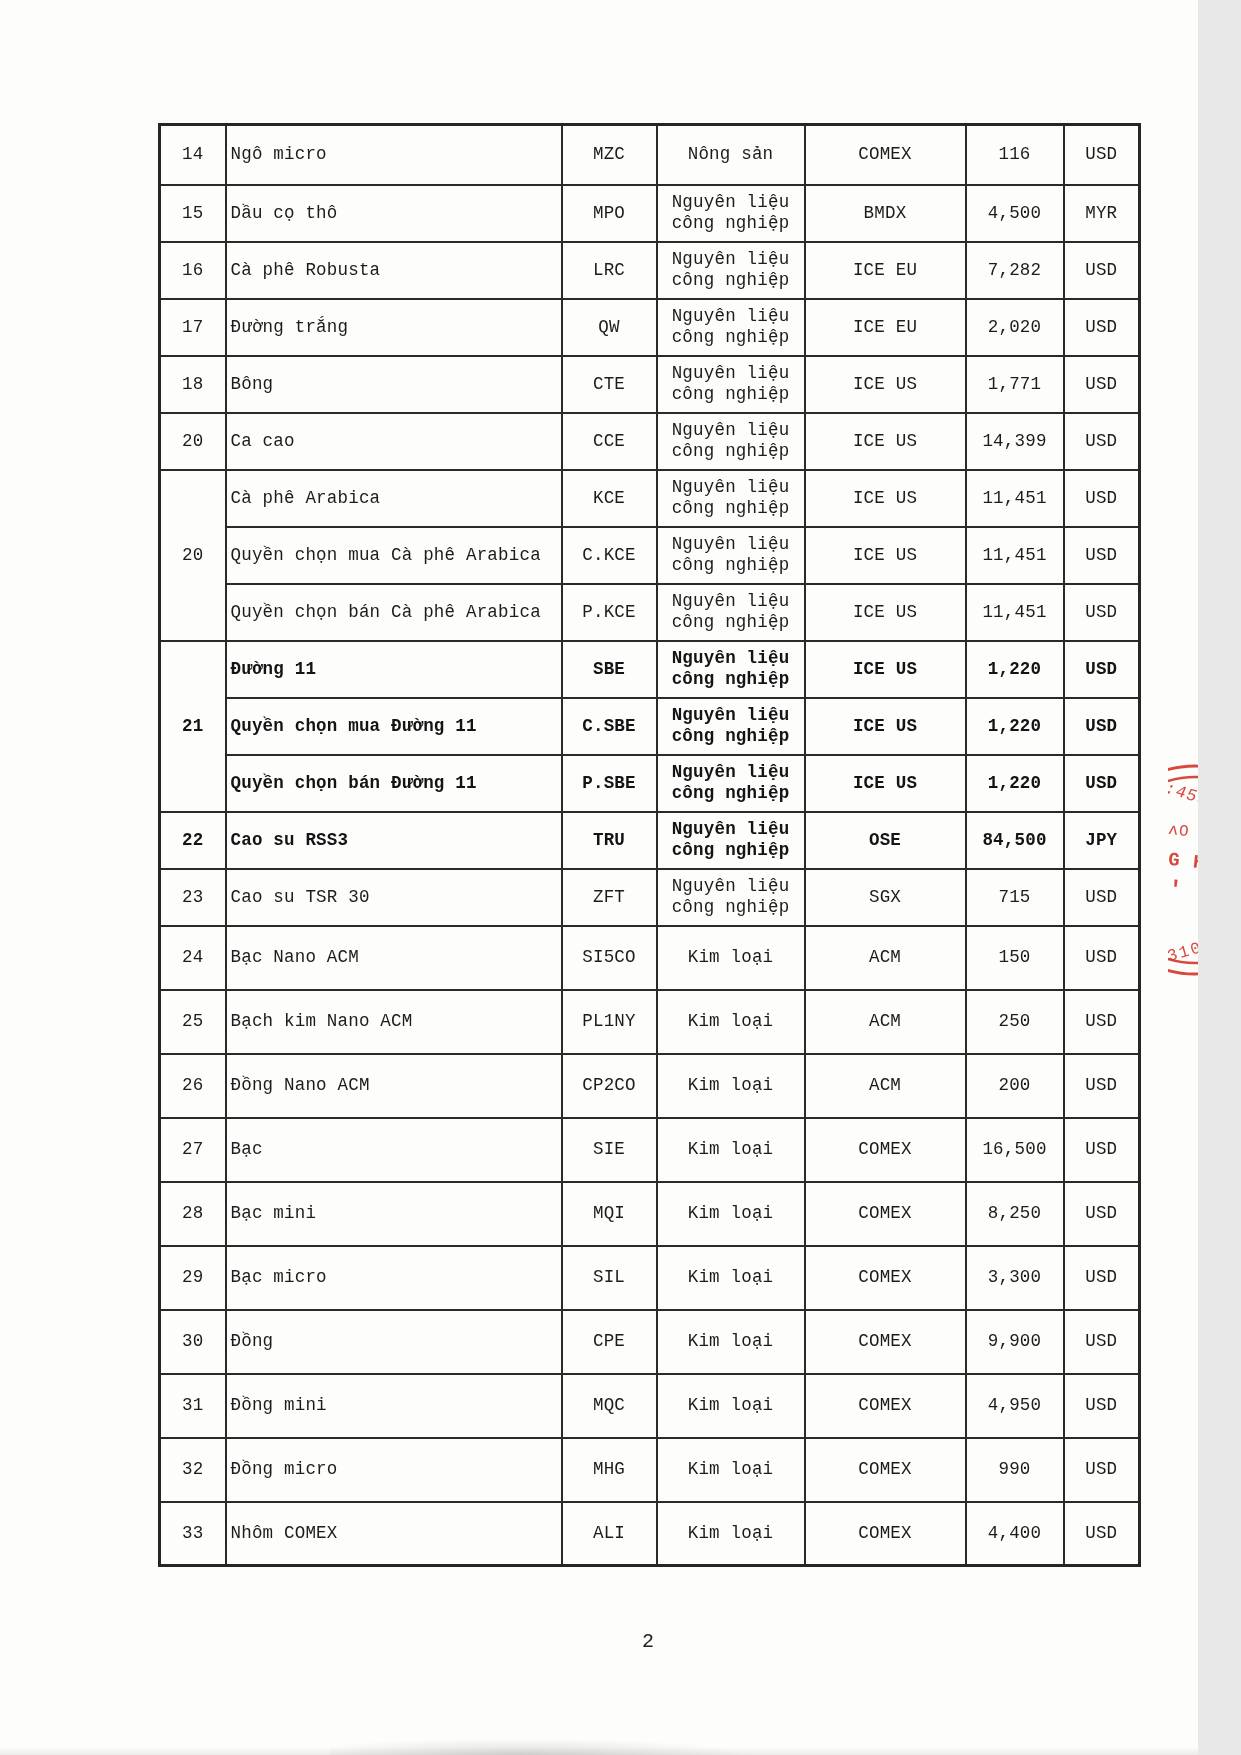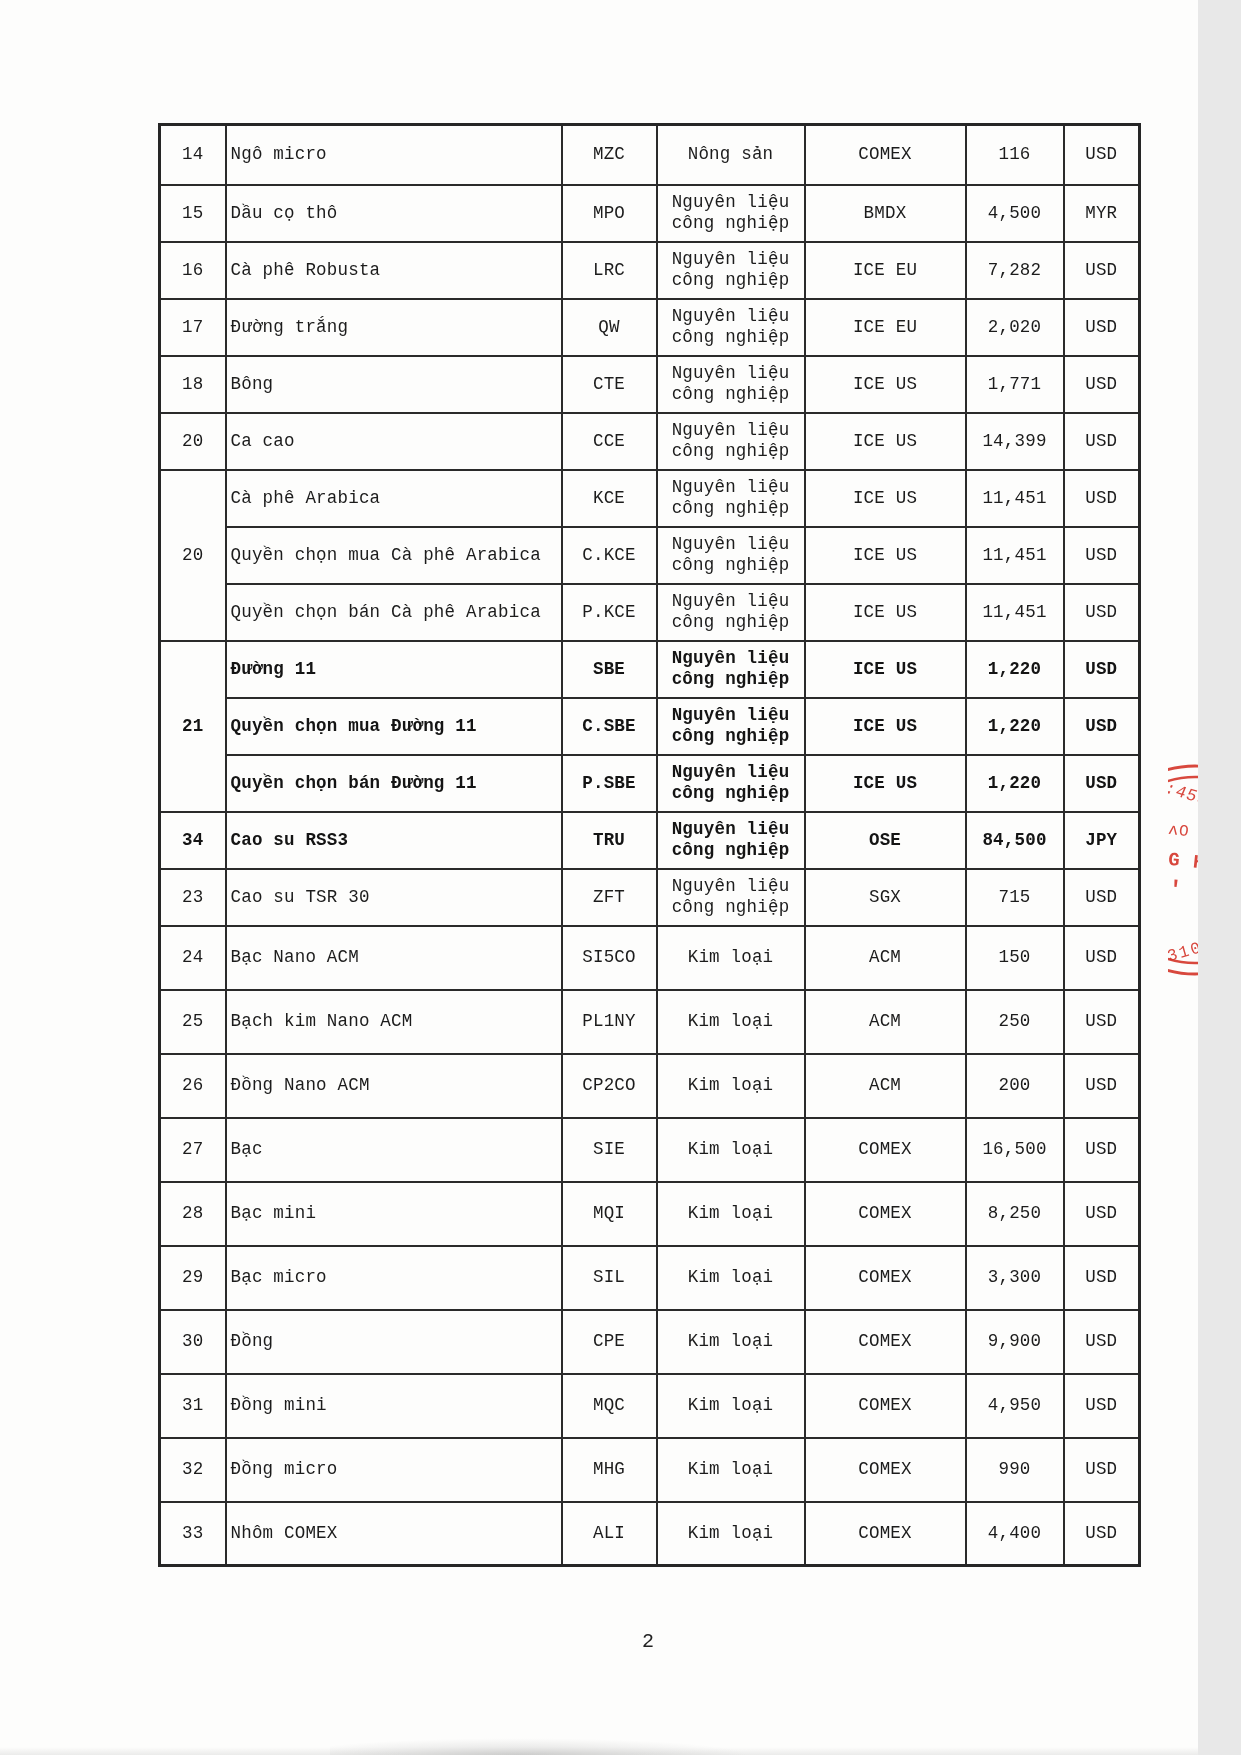--- a/index.html
+++ b/index.html
@@ -189,21 +189,21 @@
         </tr>
         <tr class="bold" style="height: 57px;">
           <td class="c-name">Quyền chọn bán Đường 11</td>
           <td class="c-code">P.SBE</td>
           <td class="c-cat">Nguyên liệu công nghiệp</td>
           <td class="c-exch">ICE US</td>
           <td class="c-val">1,220</td>
           <td class="c-cur">USD</td>
         </tr>
         <tr class="bold" style="height: 57px;">
-          <td class="c-stt" rowspan="1">34</td>
+          <td class="c-stt" rowspan="1">22</td>
           <td class="c-name">Cao su RSS3</td>
           <td class="c-code">TRU</td>
           <td class="c-cat">Nguyên liệu công nghiệp</td>
           <td class="c-exch">OSE</td>
           <td class="c-val">84,500</td>
           <td class="c-cur">JPY</td>
         </tr>
         <tr style="height: 57px;">
           <td class="c-stt" rowspan="1">23</td>
           <td class="c-name">Cao su TSR 30</td>

